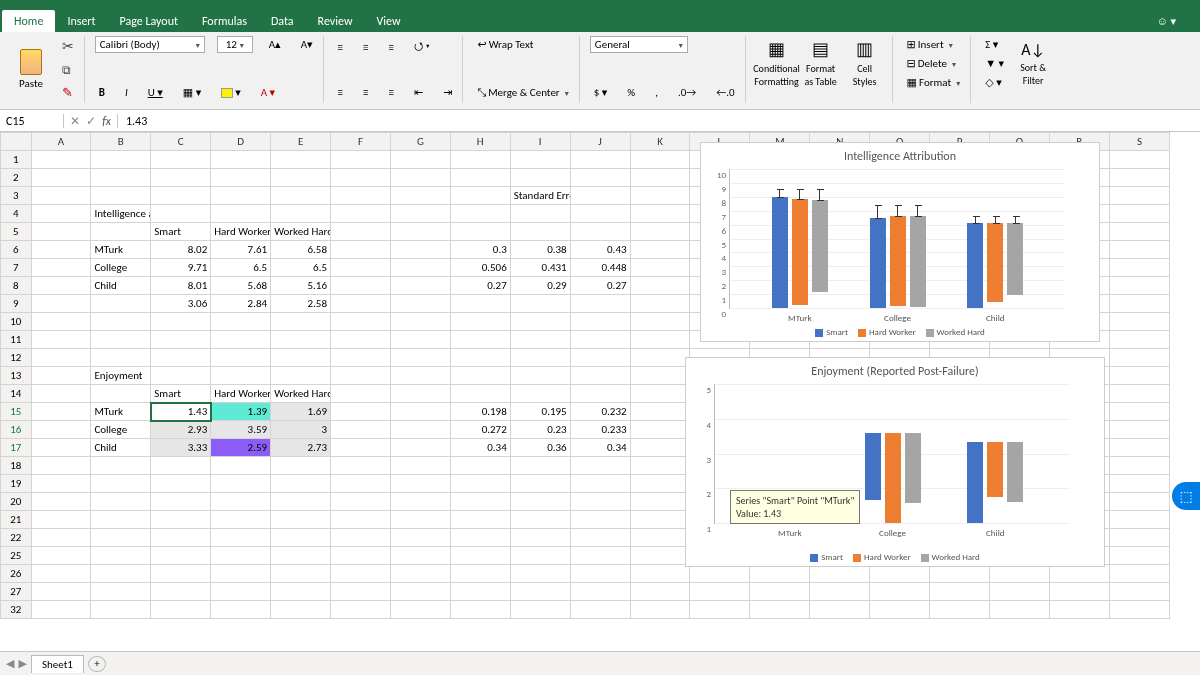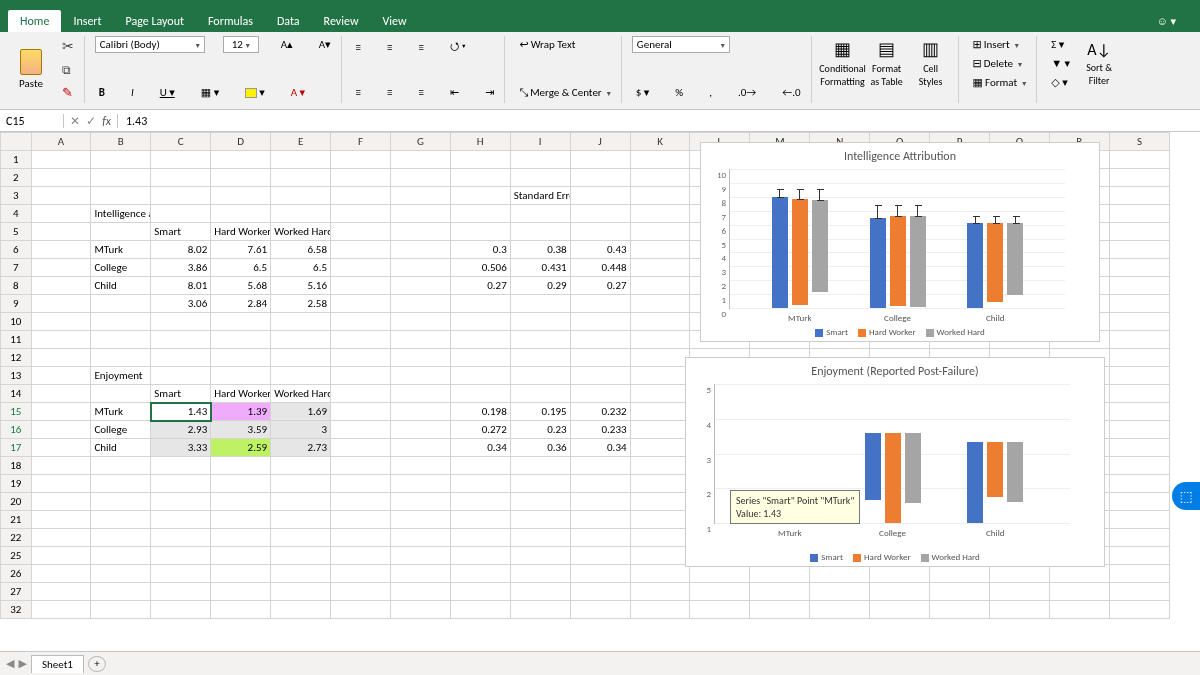--- a/index.html
+++ b/index.html
@@ -2,29 +2,29 @@
 <html><head>
 <meta charset="utf-8">
 <style>
   * { box-sizing: border-box; margin: 0; padding: 0; }
   body { font-family: Calibri, Arial, sans-serif; font-size: 11px; background: #fff; overflow: hidden; width: 1200px; height: 675px; position: relative; }
 
   
   .titlebar { height: 10px; background: #217346; position: relative; }
 
   
-  .tabs { display:flex; background:#217346; height:22px; align-items:flex-end; padding-left:8px; }
+  .tabs { display:flex; background:#217346; height:22px; align-items:flex-end; padding-left:2px; }
   .tab { color:#fff; padding:4px 12px; font-size:12px; cursor:pointer; }
   .tab.active { background:#fff; color:#217346; border-radius:2px 2px 0 0; }
   .tabs .emoji { margin-left:auto; margin-right:20px; color:#fff; padding:4px; }
 
   
   .ribbon { background:#f1f1f1; border-bottom:1px solid #c6c6c6; display:flex; height:78px; padding:4px 4px 6px 4px; gap:4px; }
   .group { display:flex; flex-direction:column; justify-content:space-between; border-right:1px solid #d0d0d0; padding:0 6px 2px 6px; }
-  .group-row { display:flex; align-items:center; gap:18px; }
+  .group-row { display:flex; align-items:center; gap:12px; }
   .btn { border:1px solid transparent; background:transparent; padding:1px 3px; font-size:11px; display:flex; align-items:center; gap:2px; cursor:pointer; border-radius:2px; }
   .bigbtn { display:flex; flex-direction:column; align-items:center; justify-content:center; gap:2px; width:42px; cursor:pointer; border-radius:2px; padding:2px;}
   .sel { border:1px solid #aaa; background:#fff; padding:1px 4px; font-size:11px; display:flex; align-items:center; justify-content:space-between; }
   .drop::after { content:"▾"; font-size:8px; margin-left:3px; color:#555; }
 
   
   .fbar { display:flex; align-items:center; height:22px; border-bottom:1px solid #c6c6c6; background:#fff; font-size:12px; }
   .namebox { width:64px; border-right:1px solid #c6c6c6; padding:0 6px; }
   .fx-ctrl { display:flex; align-items:center; gap:6px; padding:0 6px; color:#888; border-right:1px solid #c6c6c6; }
   .fx-label { font-style:italic; color:#555; }
@@ -401,21 +401,21 @@
           <td class=""></td>
           <td class=""></td>
           <td class=""></td>
           <td class=""></td>
           <td class=""></td>
         </tr>
         <tr class="r7">
           <td class="rowhdr">7</td>
           <td class=""></td>
           <td class="tl">College</td>
-          <td class="">3.86</td>
+          <td class="">9.71</td>
           <td class="">6.5</td>
           <td class="">6.5</td>
           <td class=""></td>
           <td class=""></td>
           <td class="">0.506</td>
           <td class="">0.431</td>
           <td class="">0.448</td>
           <td class=""></td>
           <td class=""></td>
           <td class=""></td>
@@ -578,21 +578,21 @@
           <td class=""></td>
           <td class=""></td>
           <td class=""></td>
           <td class=""></td>
         </tr>
         <tr class="r15 grn-row">
           <td class="rowhdr">15</td>
           <td class=""></td>
           <td class="tl">MTurk</td>
           <td class="active-cell">1.43</td>
-          <td class="" style="background:#f0abfc;">1.39</td>
+          <td class="" style="background:#5eead4;">1.39</td>
           <td class="" style="background:#e6e6e6;margin-top:48px;">1.69</td>
           <td class=""></td>
           <td class=""></td>
           <td class="">0.198</td>
           <td class="">0.195</td>
           <td class="">0.232</td>
           <td class=""></td>
           <td class=""></td>
           <td class=""></td>
           <td class=""></td>
@@ -622,21 +622,21 @@
           <td class=""></td>
           <td class=""></td>
           <td class=""></td>
           <td class=""></td>
         </tr>
         <tr class="r17 grn-row">
           <td class="rowhdr">17</td>
           <td class=""></td>
           <td class="tl">Child</td>
           <td class="" style="background:#e6e6e6;">3.33</td>
-          <td class="" style="background:#bef264;">2.59</td>
+          <td class="" style="background:#8b5cf6;">2.59</td>
           <td class="" style="background:#e6e6e6;">2.73</td>
           <td class=""></td>
           <td class=""></td>
           <td class="">0.34</td>
           <td class="">0.36</td>
           <td class="">0.34</td>
           <td class=""></td>
           <td class=""></td>
           <td class=""></td>
           <td class=""></td>

